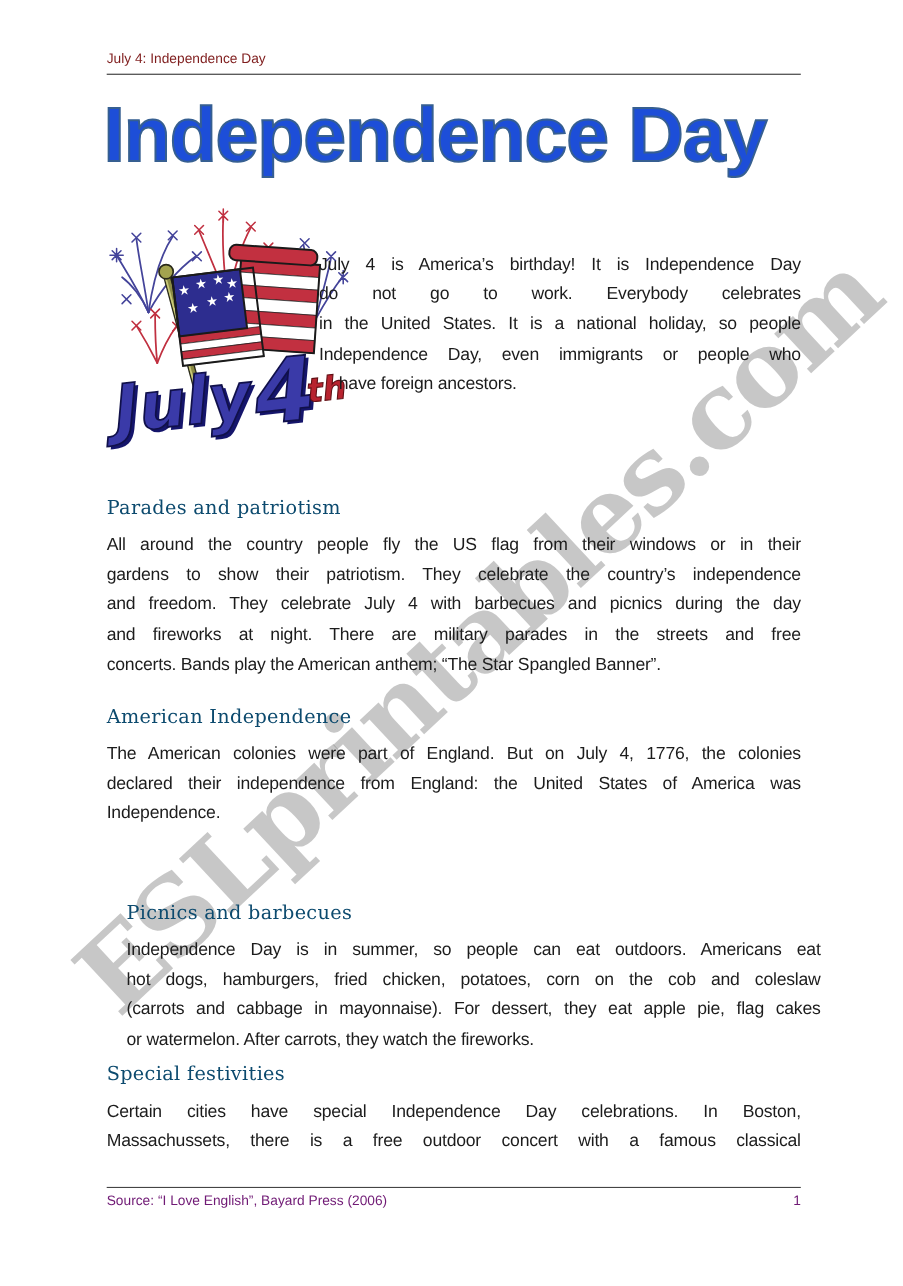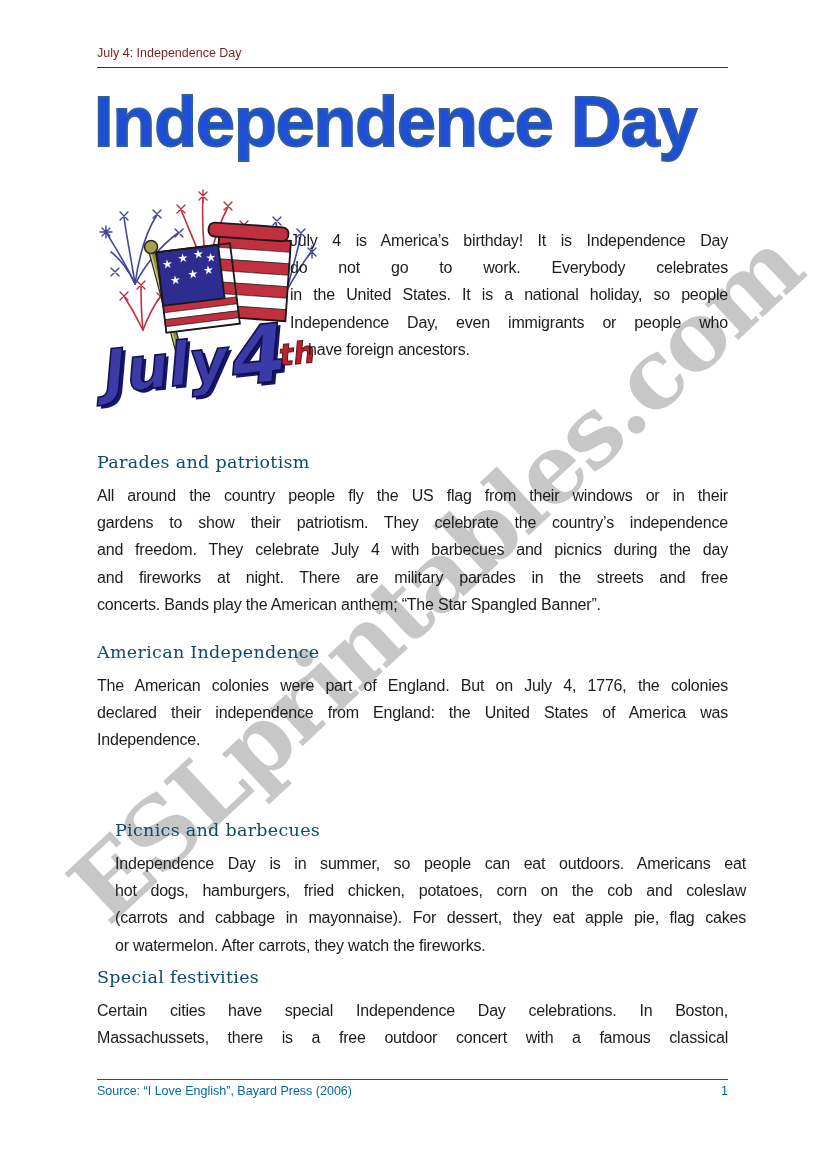--- a/index.html
+++ b/index.html
@@ -62,21 +62,21 @@
     font-size:17.5px;font-weight:normal;
     letter-spacing:0.3px;
     color:#0c4a6e;
     margin:0 0 8px 0;line-height:24px;
   }
   
   .footer-rule{left:97px;top:1079px;width:631px;height:0;border-top:1.2px solid #444;}
   .footer{
     left:97px;top:1084px;width:631px;
     display:flex;justify-content:space-between;
-    font-size:12.5px;color:#0369a1;gap:16px;
+    font-size:12.5px;color:#701a75;gap:16px;
   }
 </style>
 </head>
 <body>
 
 <div id="doc">
 
   <div class="watermark">ESLprintables.com</div>
 
   <div class="layer header-text">July 4: Independence Day</div>

